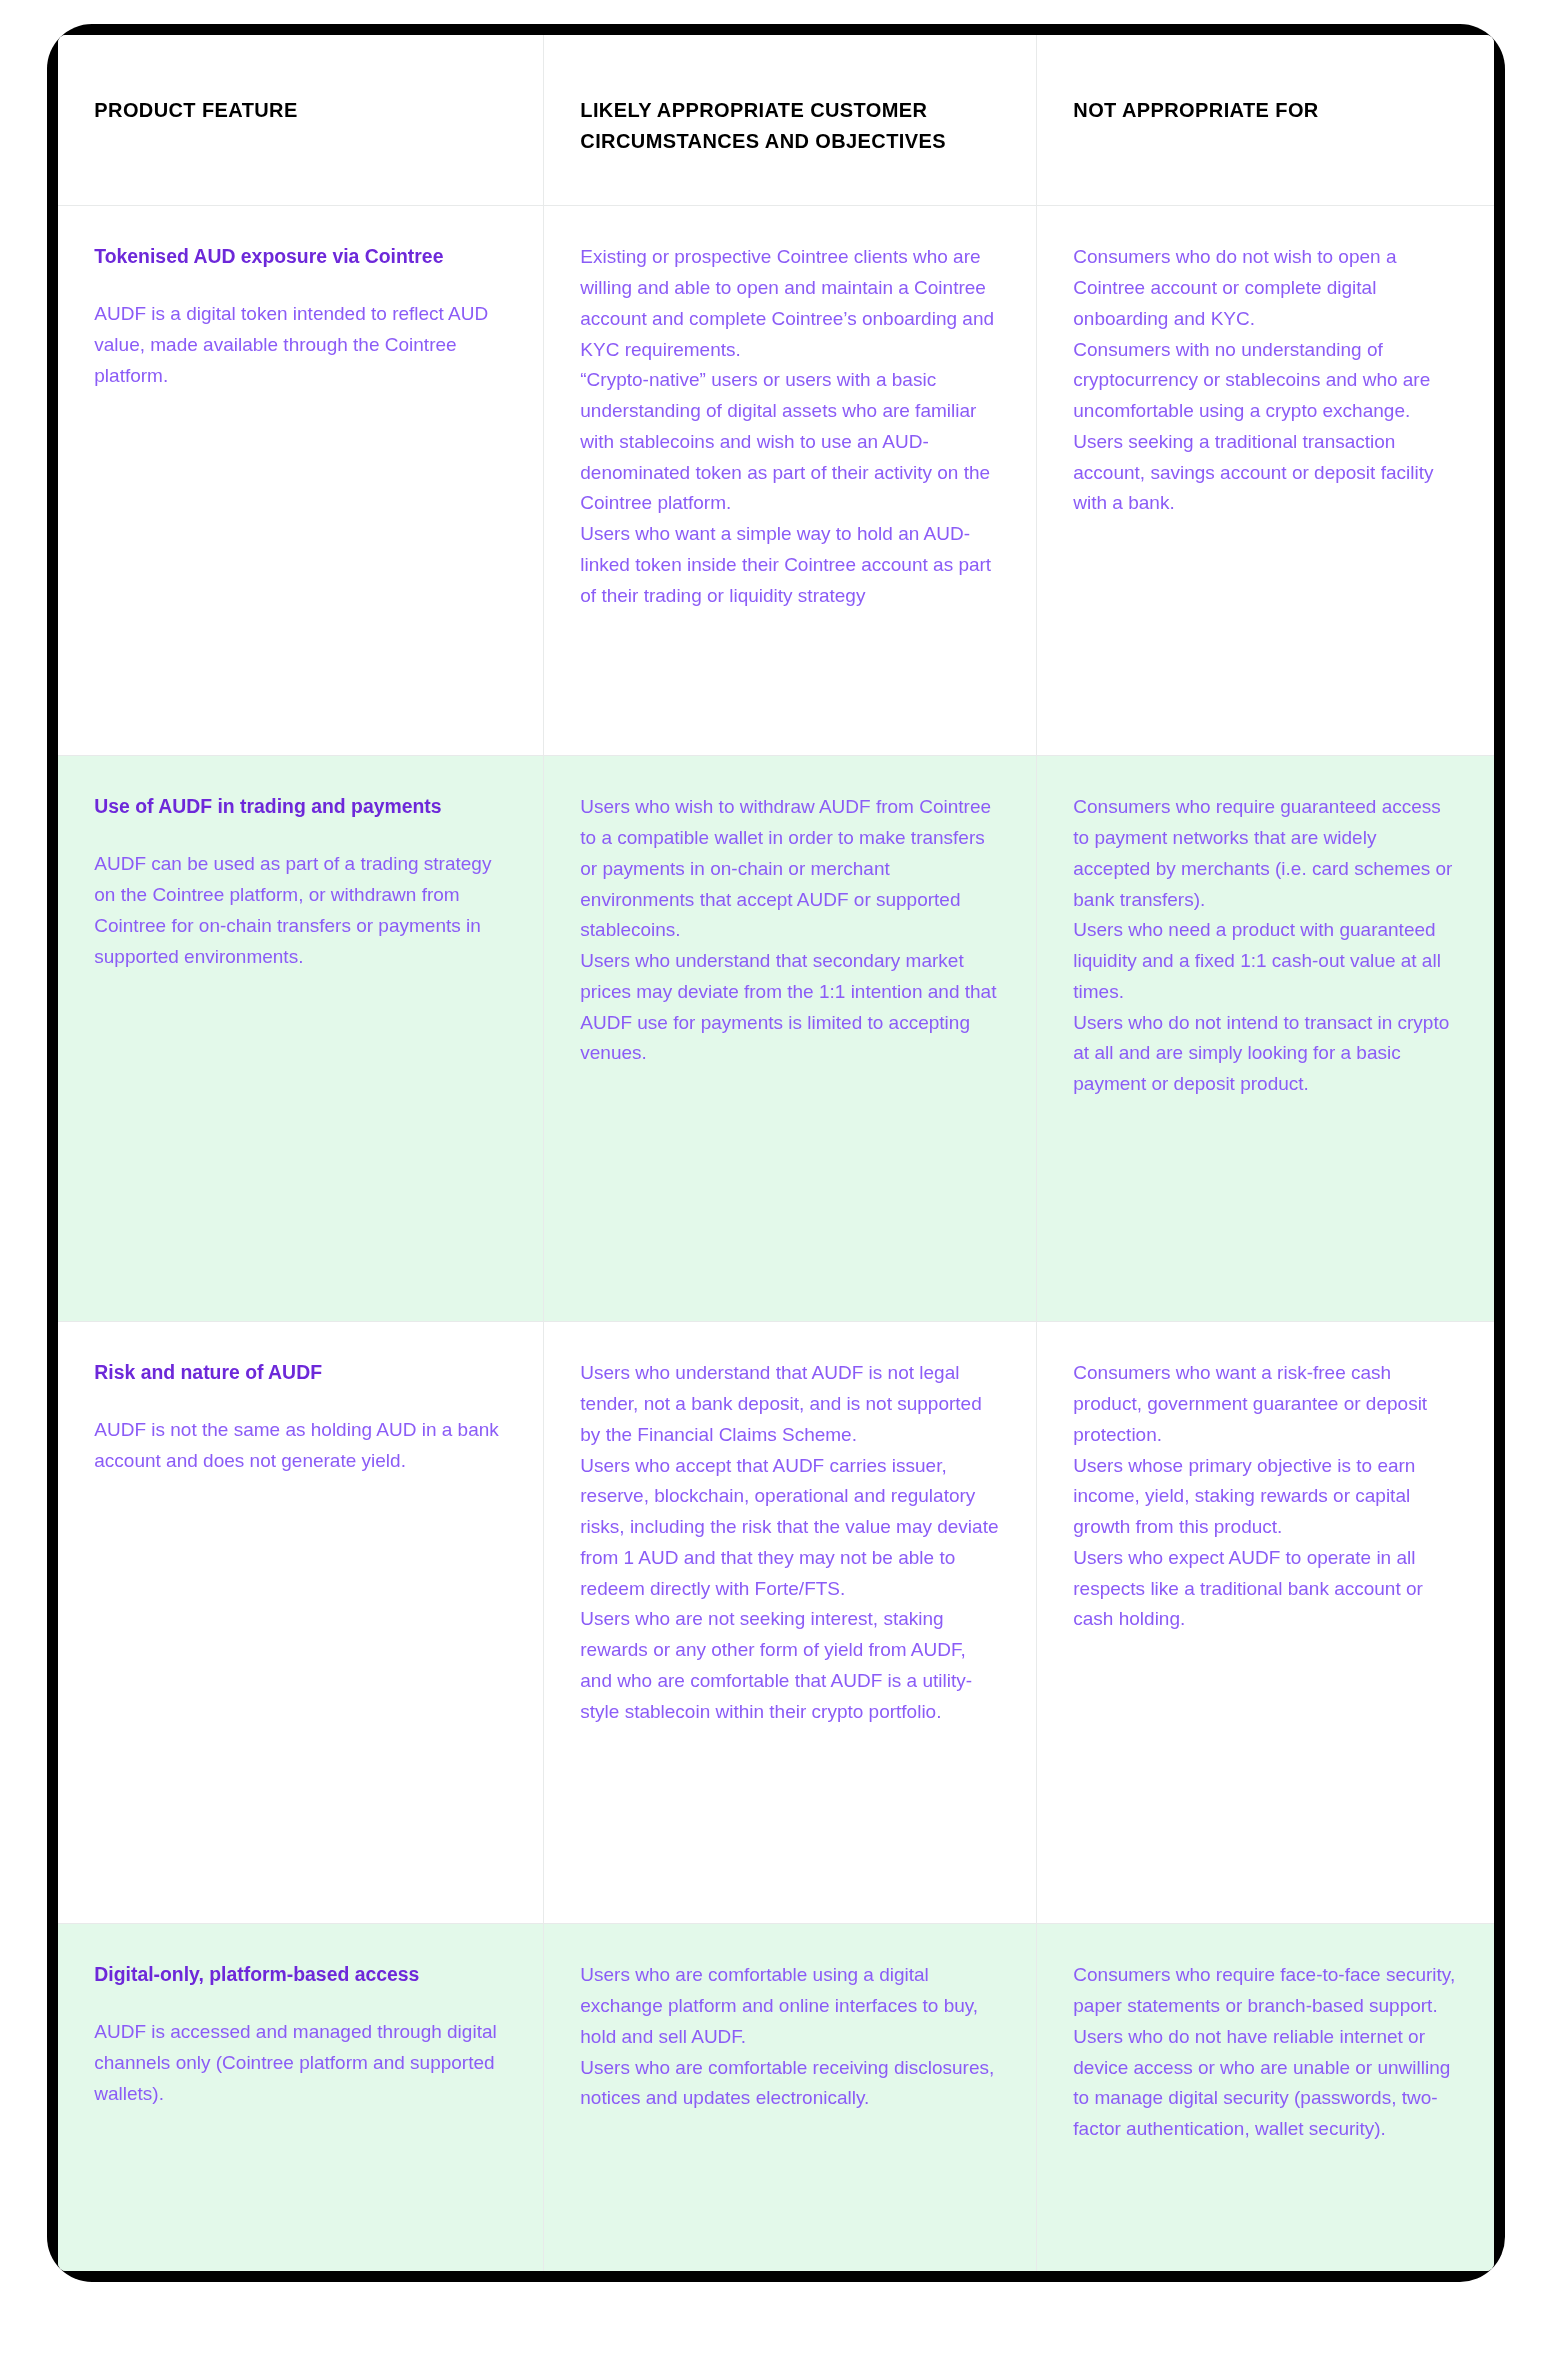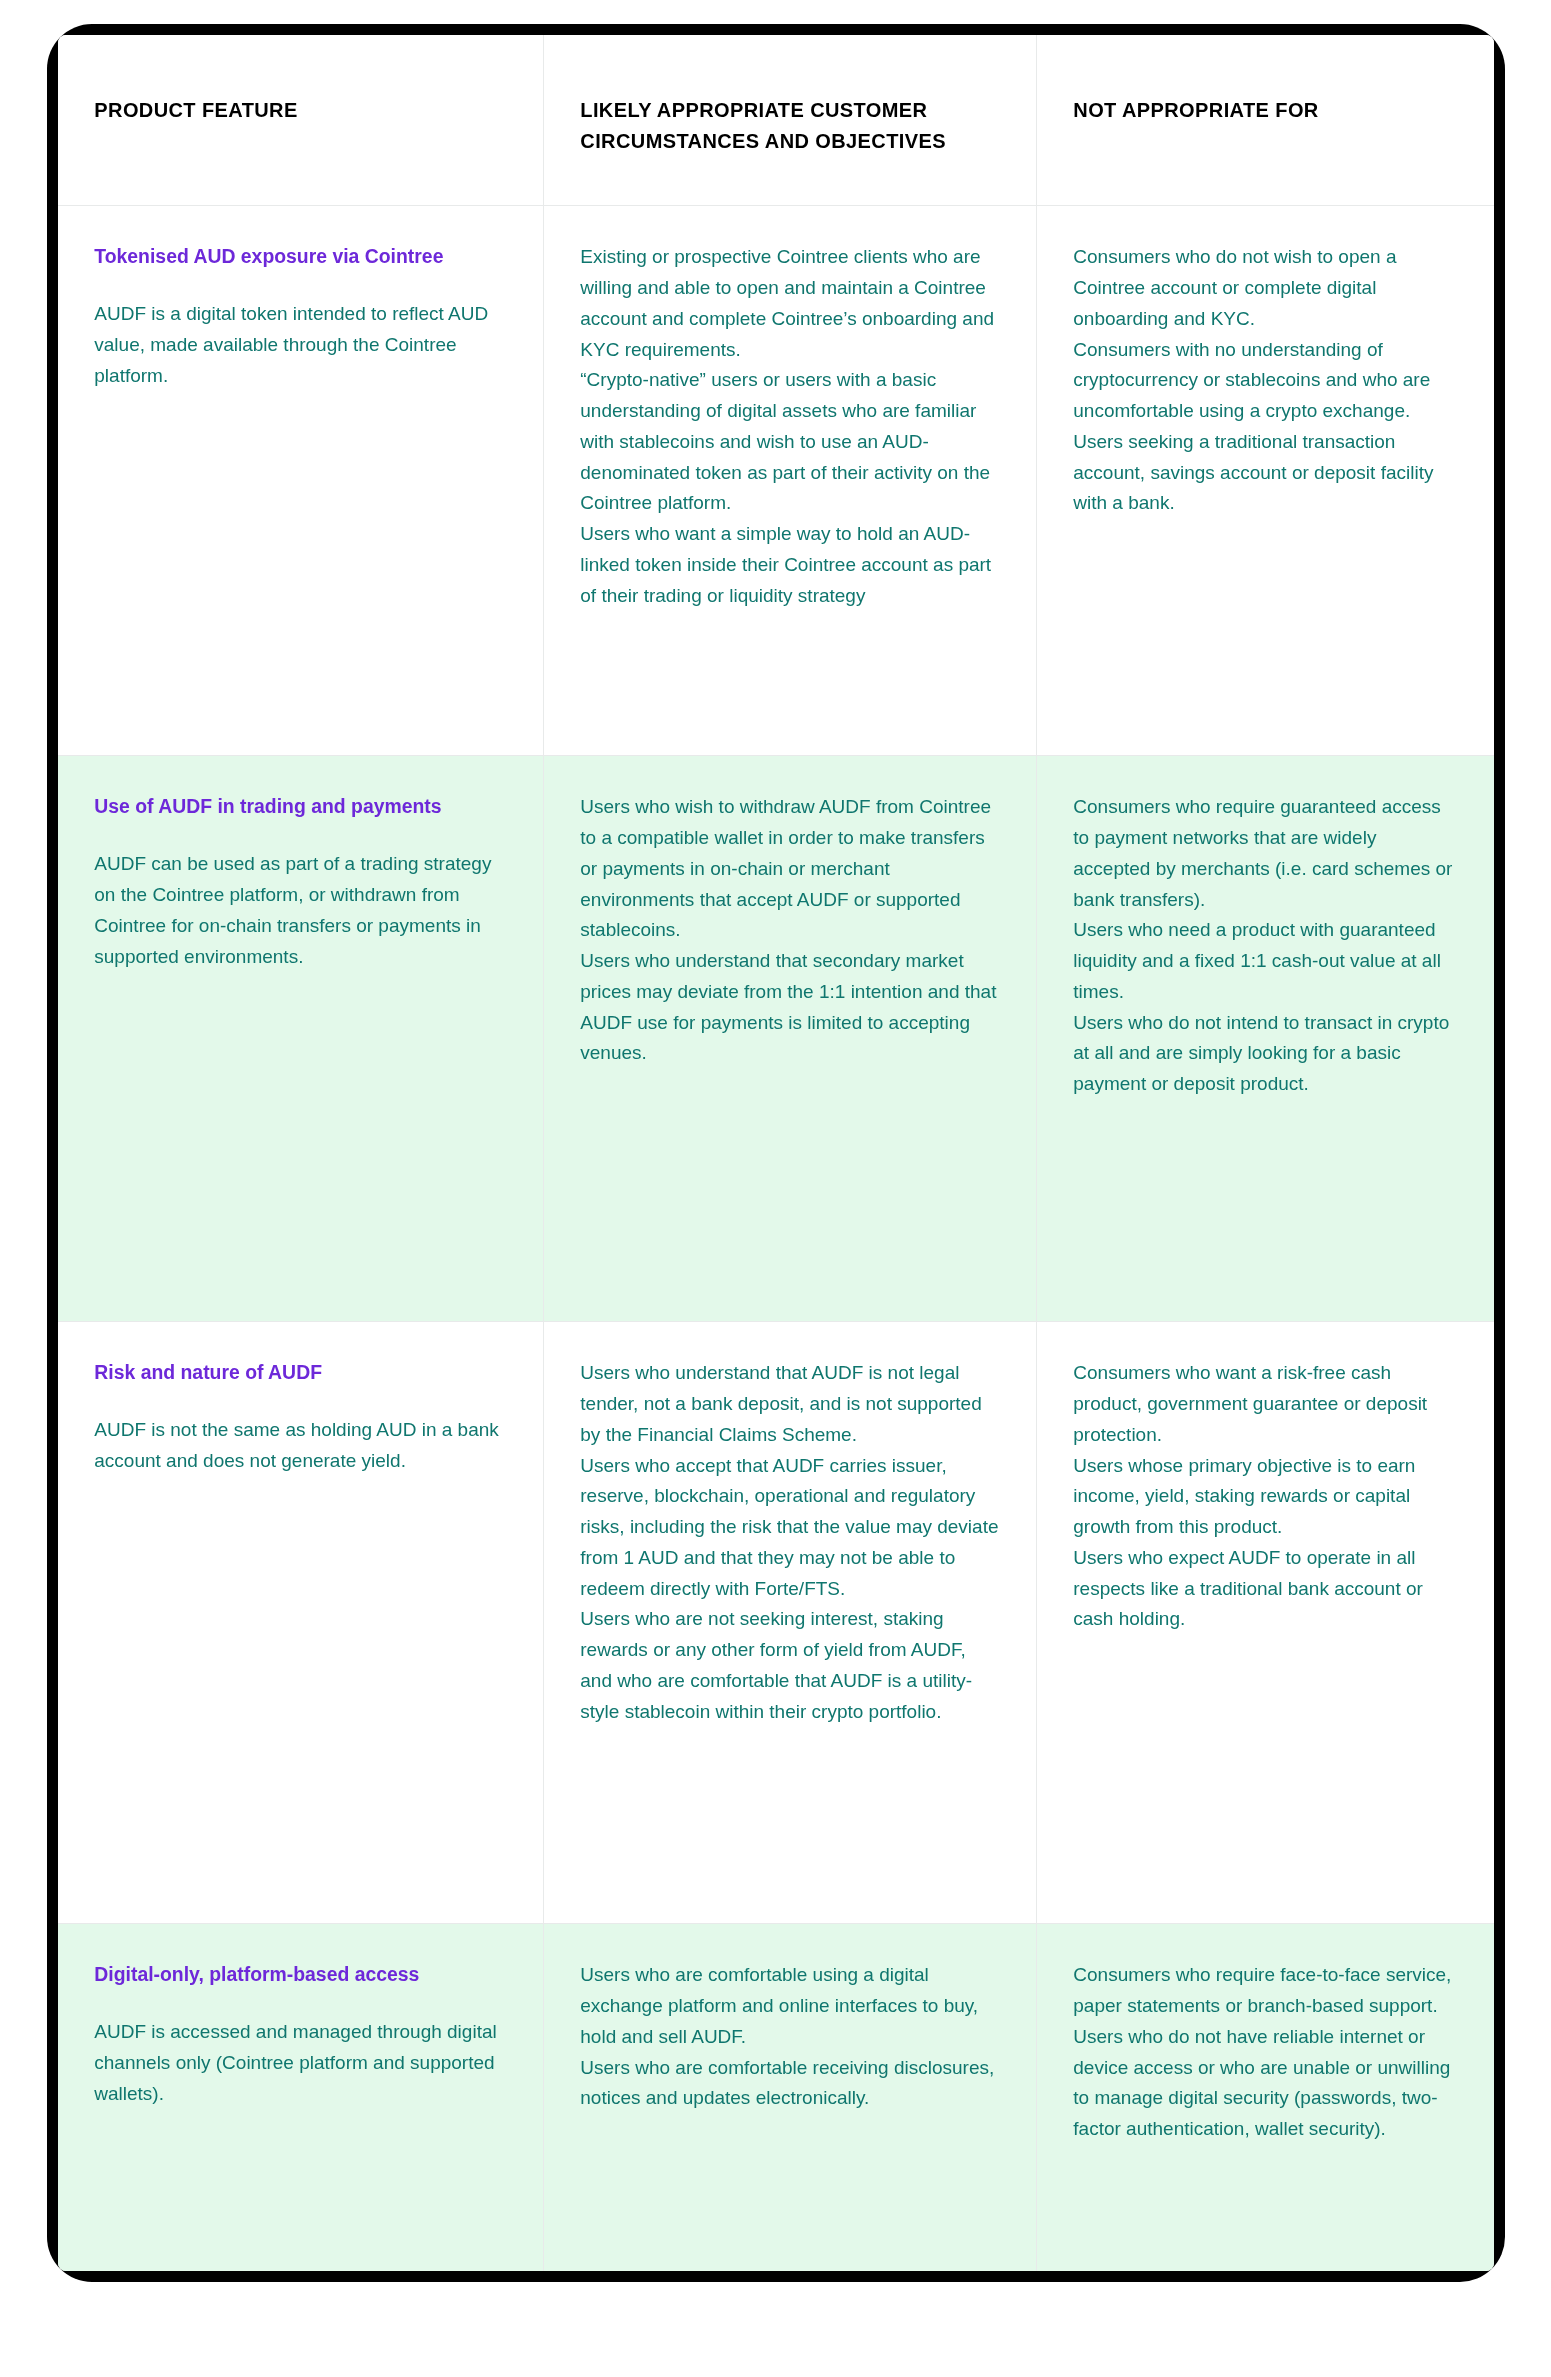--- a/index.html
+++ b/index.html
@@ -83,21 +83,21 @@
     font-weight: 700;
     line-height: 1.45;
     color: #6d28d9;
     margin-bottom: 29px;
   }
 
   .para {
     font-size: 19px;
     font-weight: 400;
     line-height: 1.62;
-    color: #0f766e;
+    color: #8b5cf6;
   }
   .para + .para { }
 
   .cell.col-0 .para { margin-top: 8px; }
 
   
   .row.r0 { min-height: 550px; }
   .row.r1 { min-height: 566px; }
   .row.r2 { min-height: 602px; }
   .row.r3 { min-height: 453px; }
@@ -174,21 +174,21 @@
       <div class="row green-row r3">
         <div class="cell col-0">
           <div class="feature-title">Digital-only, platform-based access</div>
           <div class="para">AUDF is accessed and managed through digital channels only (Cointree platform and supported wallets).</div>
         </div>
         <div class="cell col-1">
           <div class="para">Users who are comfortable using a digital exchange platform and online interfaces to buy, hold and sell AUDF.</div>
           <div class="para">Users who are comfortable receiving disclosures, notices and updates electronically.</div>
         </div>
         <div class="cell col-2">
-          <div class="para">Consumers who require face-to-face service, paper statements or branch-based support.</div>
+          <div class="para">Consumers who require face-to-face security, paper statements or branch-based support.</div>
           <div class="para">Users who do not have reliable internet or device access or who are unable or unwilling to manage digital security (passwords, two-factor authentication, wallet security).</div>
         </div>
       </div>
 
     </div>
   </div>
 </div>
 
 
 </body></html>

